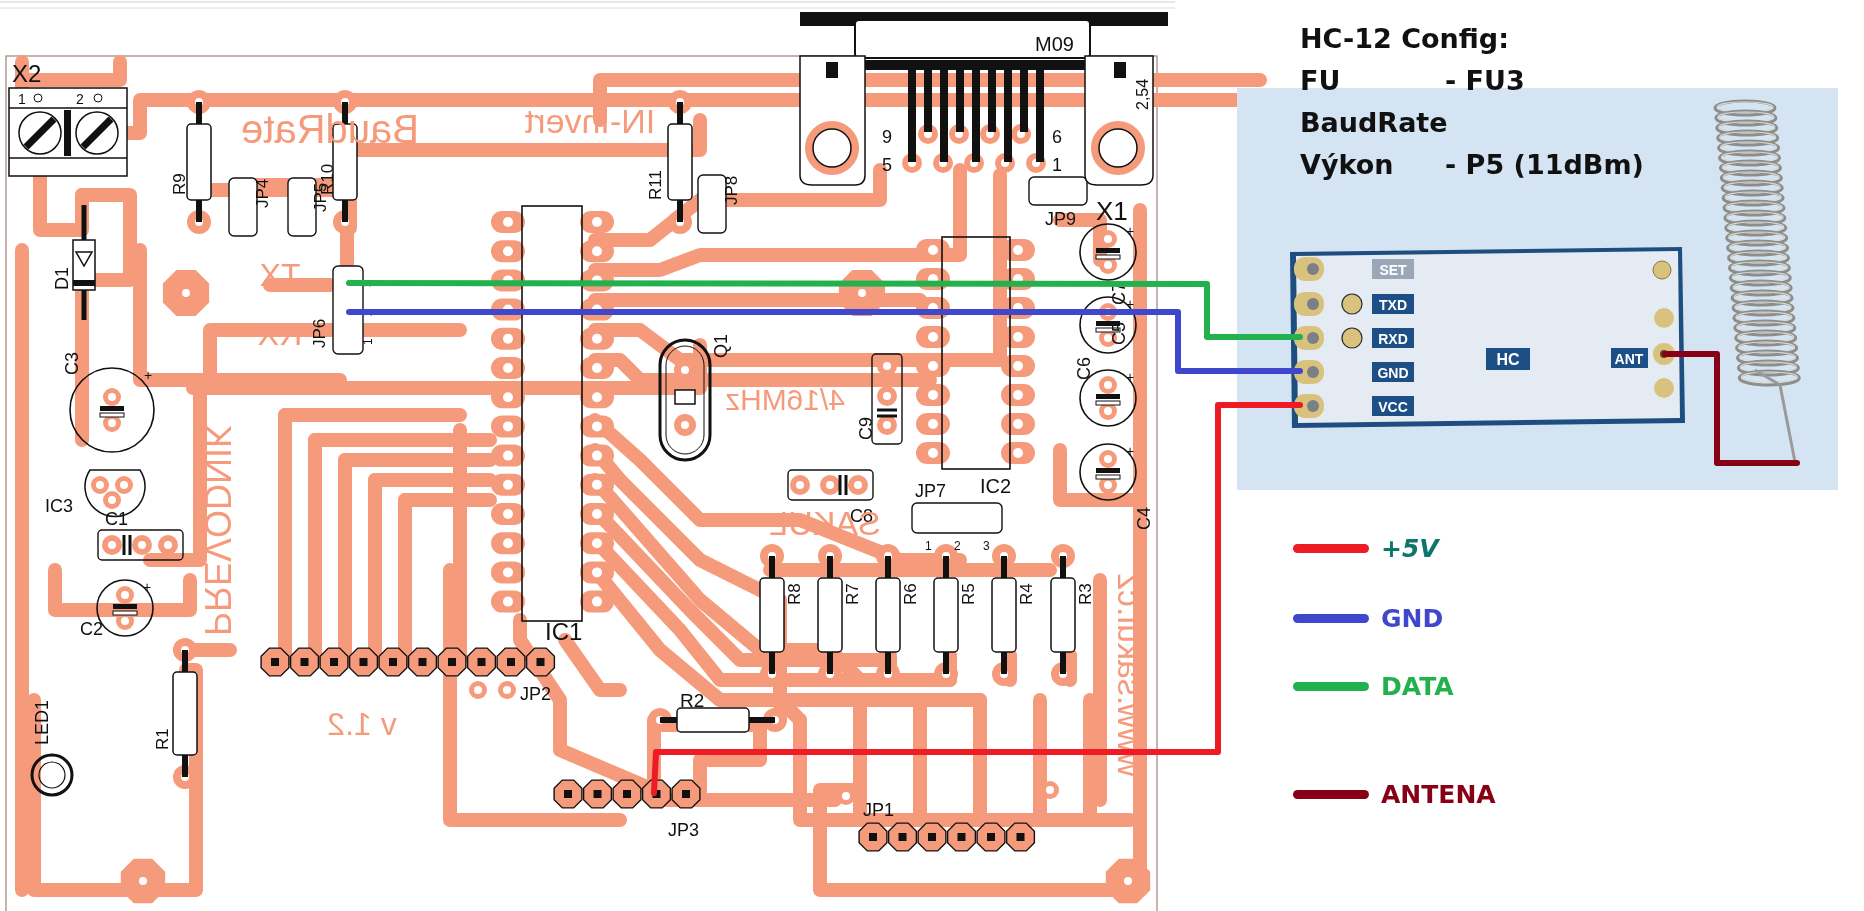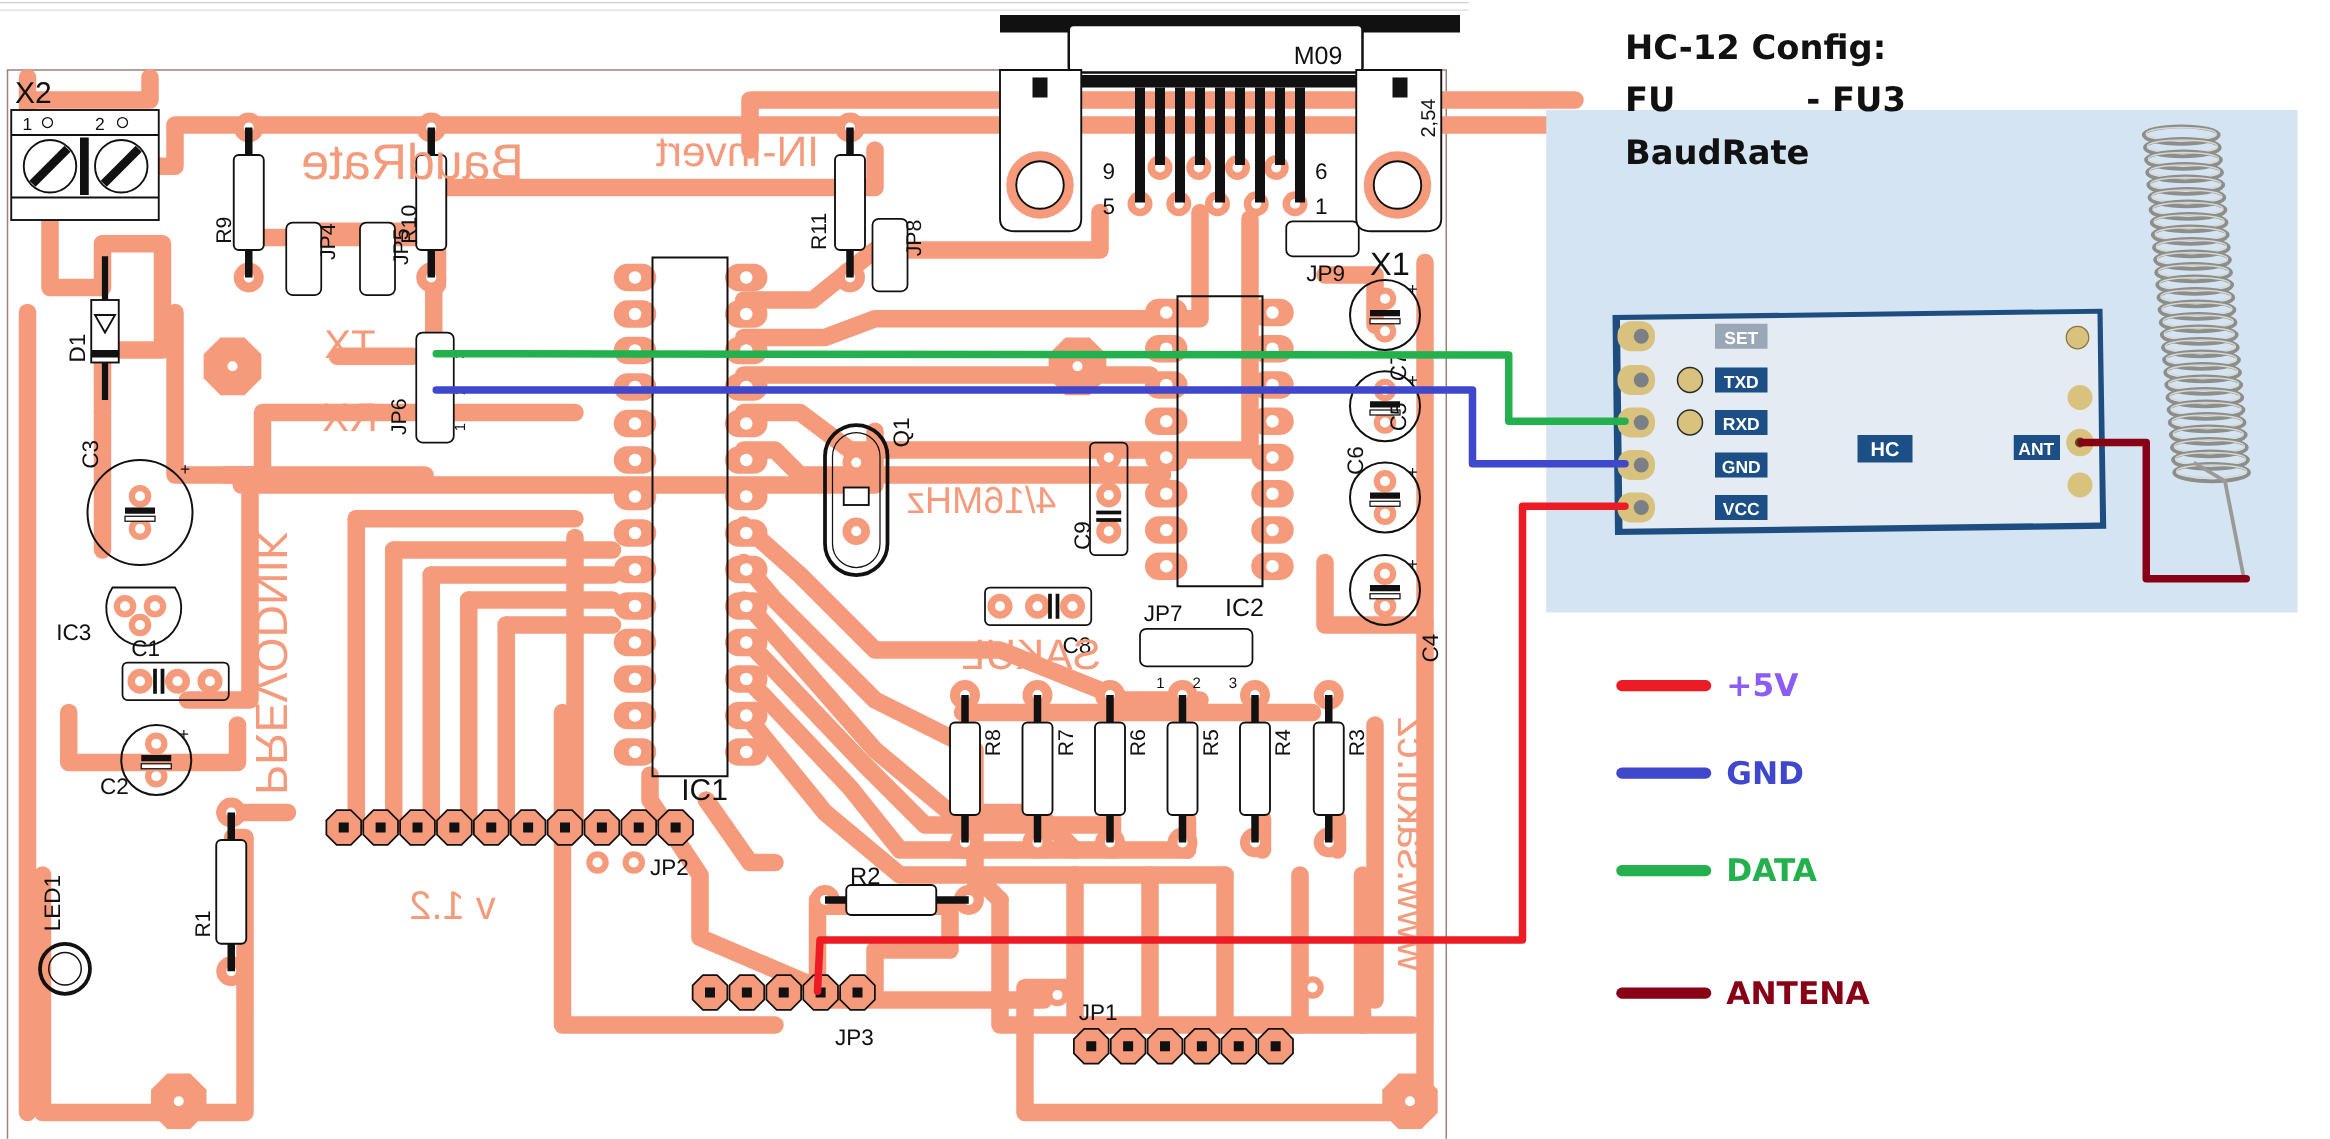--- a/index.html
+++ b/index.html
@@ -678,33 +678,34 @@
     <polyline class="w-5v" points="654,793 656,752 1218,752 1218,405 1300,405" stroke="#ed1c24"></polyline>
     <polyline class="w-ant" points="1665,354 1717,354 1717,463 1797,463" stroke="#880015"></polyline>
   </g>
 </svg>
 
 
 <div class="cfg">
   <div class="row">HC-12 Config:</div>
   <div class="row"><span class="k">FU</span><span>- FU3</span></div>
   <div class="row"><span class="k">BaudRate</span></div>
+  <div class="row"><span class="k">Výkon</span><span>- P5 (11dBm)</span></div>
 </div>
 
 
 <div class="legend">
   <div class="leg-item" style="top:14px">
         <span class="leg-line" style="background: rgb(237, 28, 36);"></span>
-        <span class="leg-label" style="color: #8b5cf6;">+5V</span>
+        <span class="leg-label" style="color: #0f766e; font-style: italic;">+5V</span>
       </div>
   <div class="leg-item" style="top:84px">
         <span class="leg-line" style="background: rgb(63, 72, 204);"></span>
         <span class="leg-label" style="color: rgb(63, 72, 204);">GND</span>
       </div>
-  <div class="leg-item" style="top:162px">
+  <div class="leg-item" style="top:152px">
         <span class="leg-line" style="background: rgb(34, 177, 76);"></span>
         <span class="leg-label" style="color: rgb(34, 177, 76);">DATA</span>
       </div>
   <div class="leg-item" style="top:260px">
         <span class="leg-line" style="background: rgb(136, 0, 21);"></span>
         <span class="leg-label" style="color: rgb(136, 0, 21);">ANTENA</span>
       </div>
 </div>
 </div>
 

